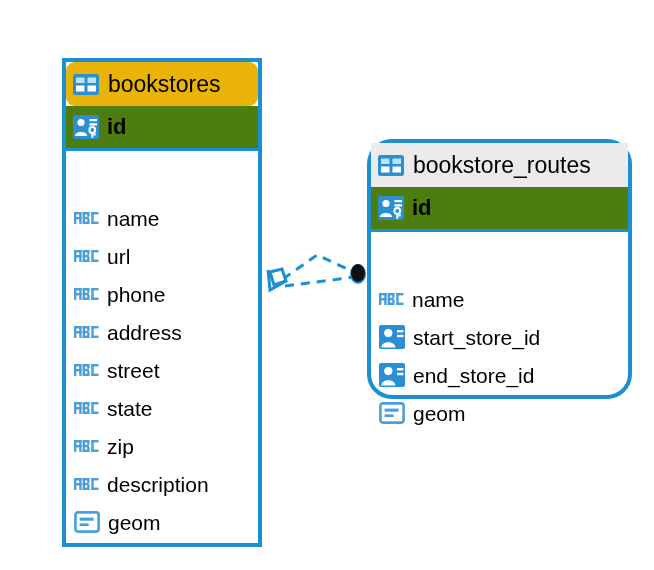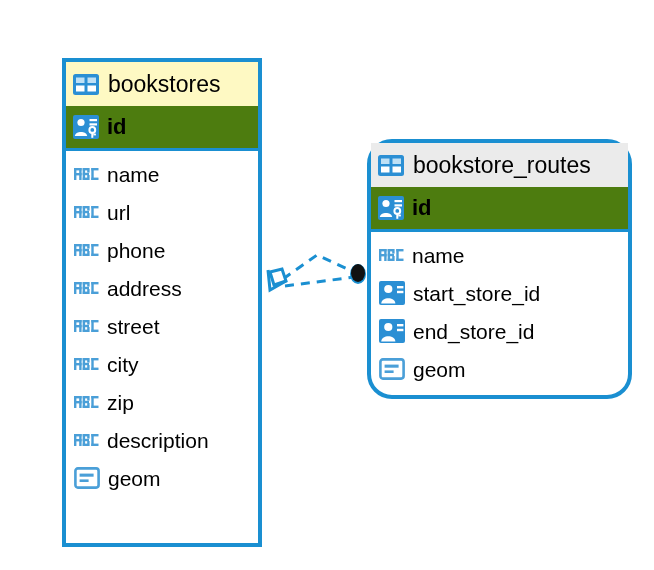--- a/index.html
+++ b/index.html
@@ -43,21 +43,21 @@
   }
 
   .entity-header {
     display: flex;
     align-items: center;
     box-sizing: border-box;
     height: 44px;
     padding-left: 7px;
     gap: 9px;
   }
-  .header-orange { background: #fef9c3; }
+  .header-orange { background: #eab308; border-radius: 9px; }
   .header-grey   { background: #ebebeb; }
 
   .entity-title {
     font-size: 23px;
     color: #000000;
     line-height: 1;
     white-space: nowrap;
   }
 
   .pk-row {
@@ -72,20 +72,21 @@
   }
   .pk-label {
     font-size: 22px;
     font-weight: bold;
     color: #000000;
     line-height: 1;
   }
 
   .field-list {
     padding-top: 4px;
+    margin-top: 44px;
   }
   .field-row {
     display: flex;
     align-items: center;
     box-sizing: border-box;
     height: 38px;
     padding-left: 8px;
     gap: 8px;
   }
   .field-label {
@@ -285,21 +286,21 @@
               <rect x="8.7" y="2" width="6.3" height="2.4"></rect>
             <rect x="8.7" y="6.8" width="6.3" height="2.4"></rect>
               <rect x="8.7" y="11.6" width="6.3" height="2.4"></rect>
             <rect x="13.2" y="2" width="2.4" height="4.6"></rect>
               <rect x="13.2" y="9" width="2.4" height="5"></rect>
             <rect x="17.3" y="2" width="2.4" height="12"></rect>
               <rect x="17.3" y="2" width="7.2" height="2.4"></rect>
             <rect x="17.3" y="11.6" width="7.2" height="2.4"></rect>
           </g>
         </svg>
-        <span class="field-label">city</span>
+        <span class="field-label">state</span>
       </div>
 
 
       <div class="field-row">
         <svg class="icon icon-abc" viewBox="0 0 25 16">
           <g fill="#4a9fd8">
             <rect x="0" y="2" width="2.4" height="12"></rect>
               <rect x="5.2" y="2" width="2.4" height="12"></rect>
             <rect x="0" y="2" width="7.6" height="2.4"></rect>
               <rect x="0" y="7" width="7.6" height="2.4"></rect>

